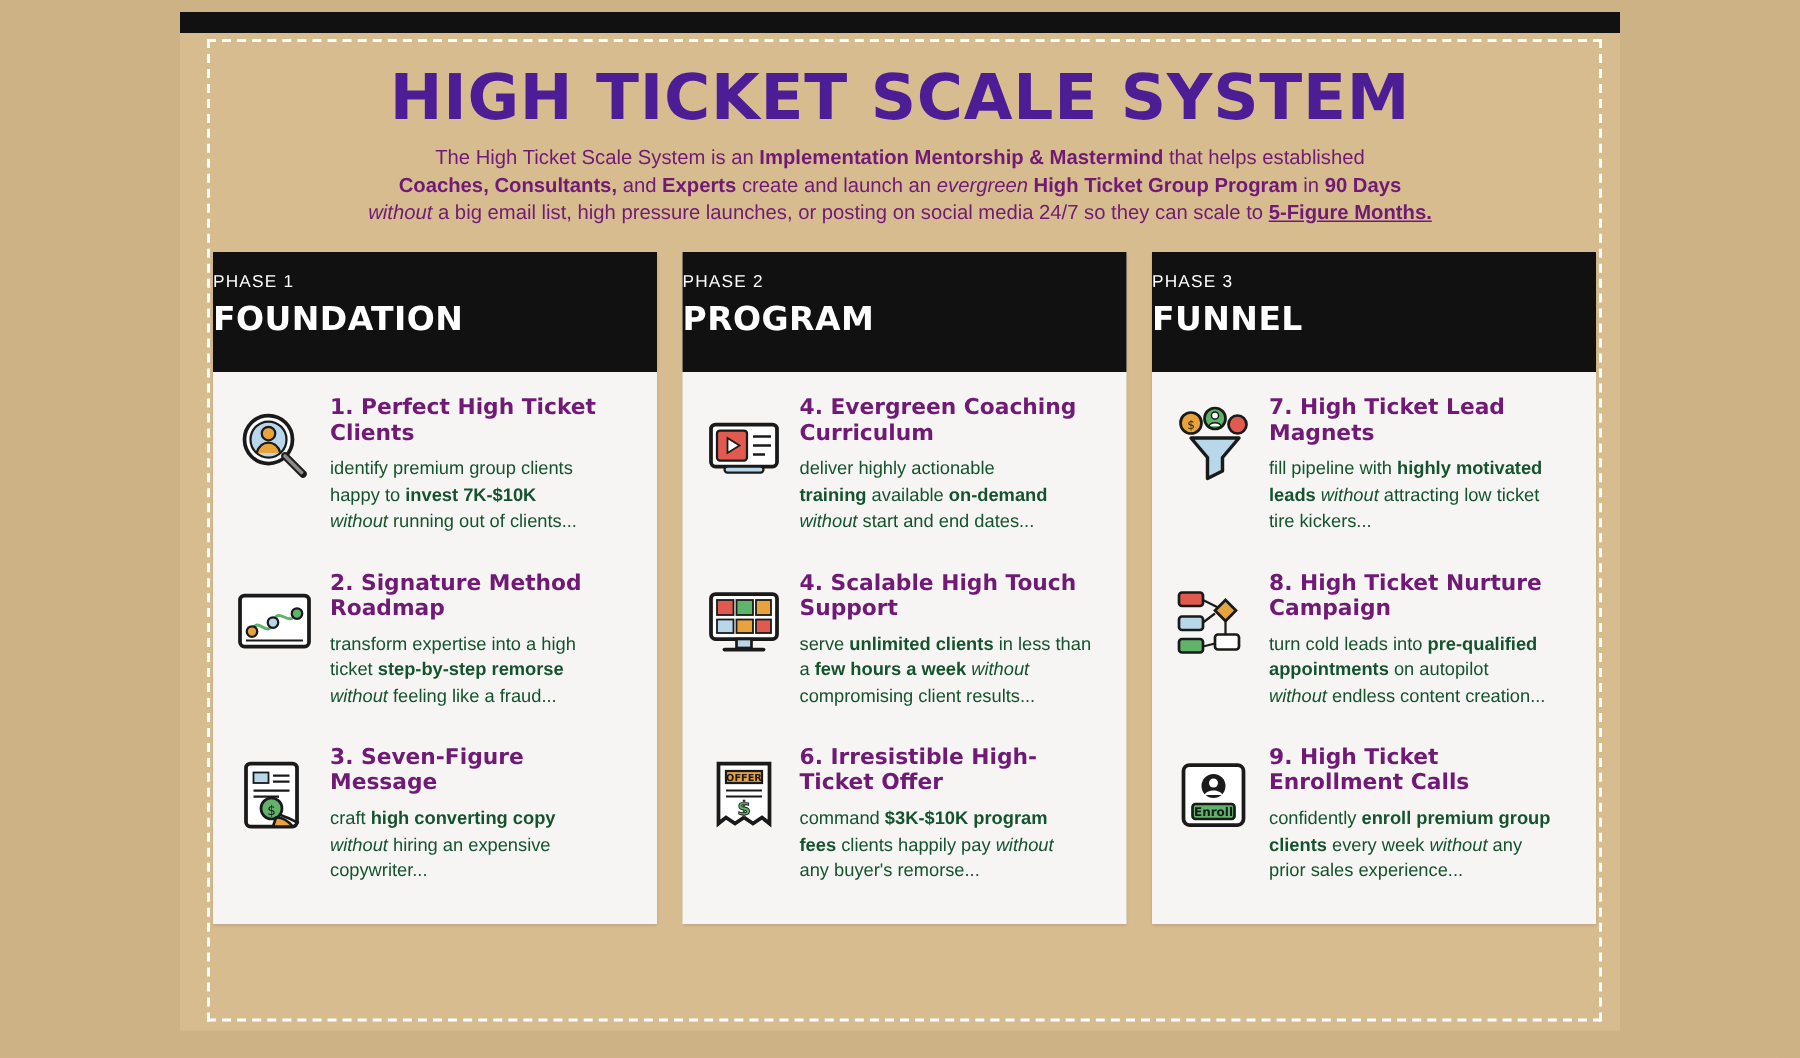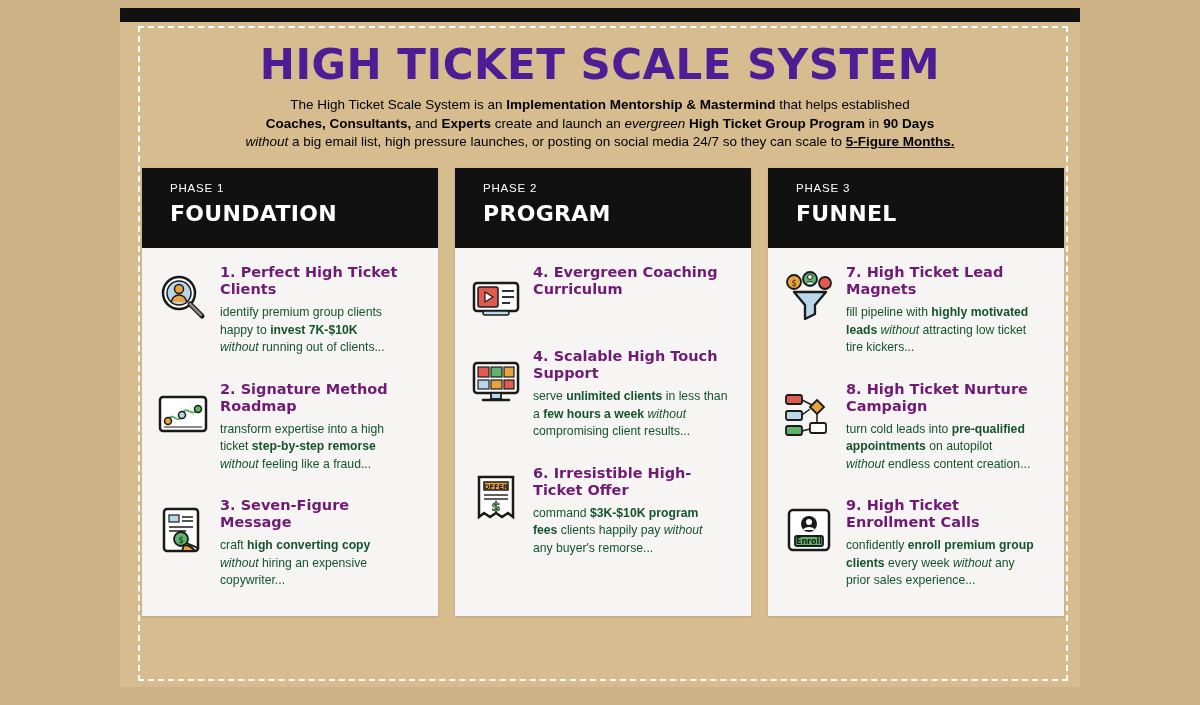--- a/index.html
+++ b/index.html
@@ -56,21 +56,21 @@
     text-transform: uppercase;
   }
   .subtitle {
     position: absolute;
     left: 200px;
     top: 96px;
     width: 800px;
     text-align: center;
     font-size: 13.5px;
     line-height: 18.5px;
-    color: #000000;
+    color: #701a75;
   }
   .subtitle b { font-weight: bold; }
   .subtitle i { font-style: italic; }
   .subtitle u { text-decoration: underline; }
 
   
   .columns {
     position: absolute;
     left: 142px;
     top: 168px;
@@ -79,21 +79,21 @@
     justify-content: space-between;
   }
   .column {
     width: 296px;
     background: #f6f5f3;
     box-shadow: 0 1px 2px rgba(0,0,0,0.12);
   }
   .col-header {
     background: #111111;
     color: #ffffff;
-    padding: 14px 16px 16px 28px;
+    padding: 14px 16px 16px 0;
     height: 50px;
     box-sizing: content-box;
   }
   .phase-label {
     font-size: 11.5px;
     letter-spacing: 0.8px;
     text-transform: uppercase;
     color: #ffffff;
     margin-bottom: 7px;
   }
@@ -232,20 +232,21 @@
               <rect x="9" y="17" width="20" height="20" rx="2" fill="#e05a4f" stroke="#1a1a1a" stroke-width="1.5"></rect>
               <path d="M16 22l8 5-8 5z" fill="#ffffff" stroke="#1a1a1a" stroke-width="1.2"></path>
               <line x1="33" y1="21" x2="45" y2="21" stroke="#1a1a1a" stroke-width="1.8"></line>
               <line x1="33" y1="27" x2="45" y2="27" stroke="#1a1a1a" stroke-width="1.8"></line>
               <line x1="33" y1="33" x2="41" y2="33" stroke="#1a1a1a" stroke-width="1.8"></line>
               <rect x="14" y="41" width="26" height="4" rx="2" fill="#b9d7ea" stroke="#1a1a1a" stroke-width="1.5"></rect>
             </svg>
           </div>
           <div class="item-text">
             <div class="item-title">4. Evergreen Coaching Curriculum</div>
+            <div class="item-desc">deliver highly actionable<br><b>training</b> available <b>on-demand</b><br><i>without</i> start and end dates...</div>
           </div>
         </div>
 
         <div class="item">
           <div class="item-icon">
             <svg width="54" height="54" viewBox="0 0 54 54">
               <rect x="5" y="9" width="44" height="30" rx="3" fill="#ffffff" stroke="#1a1a1a" stroke-width="2.5"></rect>
               <rect x="9" y="13" width="11" height="10" fill="#e05a4f" stroke="#1a1a1a" stroke-width="1.2"></rect>
               <rect x="22" y="13" width="11" height="10" fill="#5fb36a" stroke="#1a1a1a" stroke-width="1.2"></rect>
               <rect x="35" y="13" width="10" height="10" fill="#e8a33d" stroke="#1a1a1a" stroke-width="1.2"></rect>

